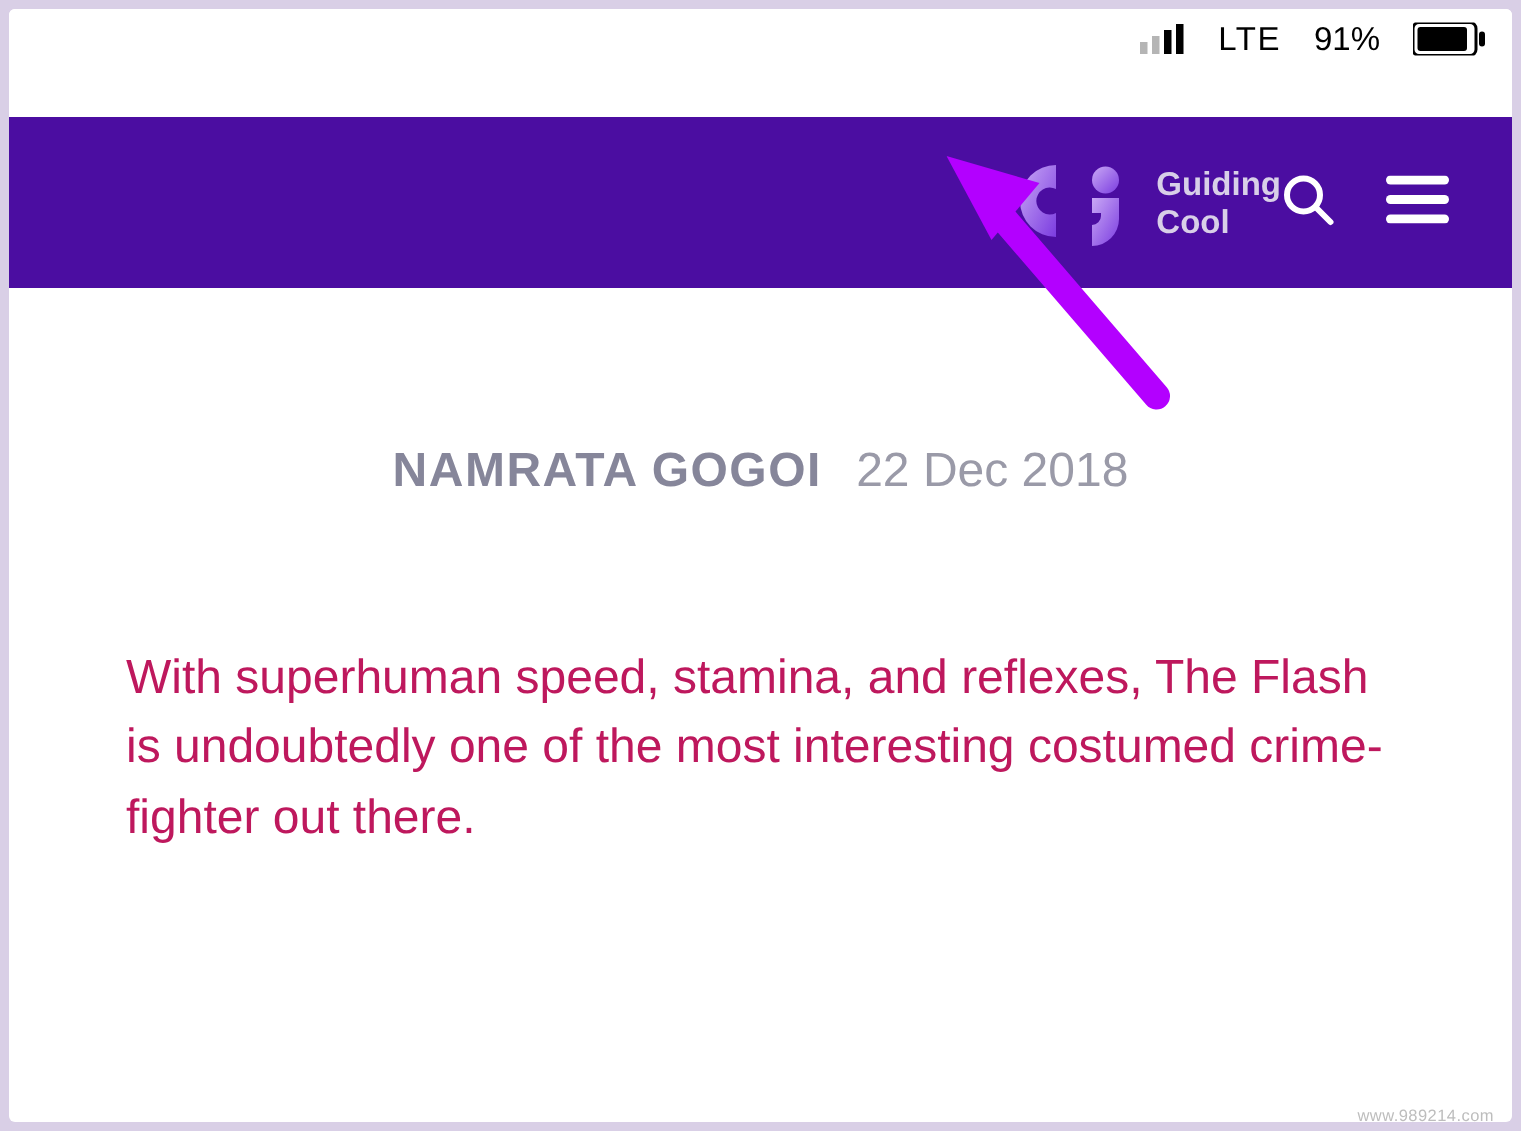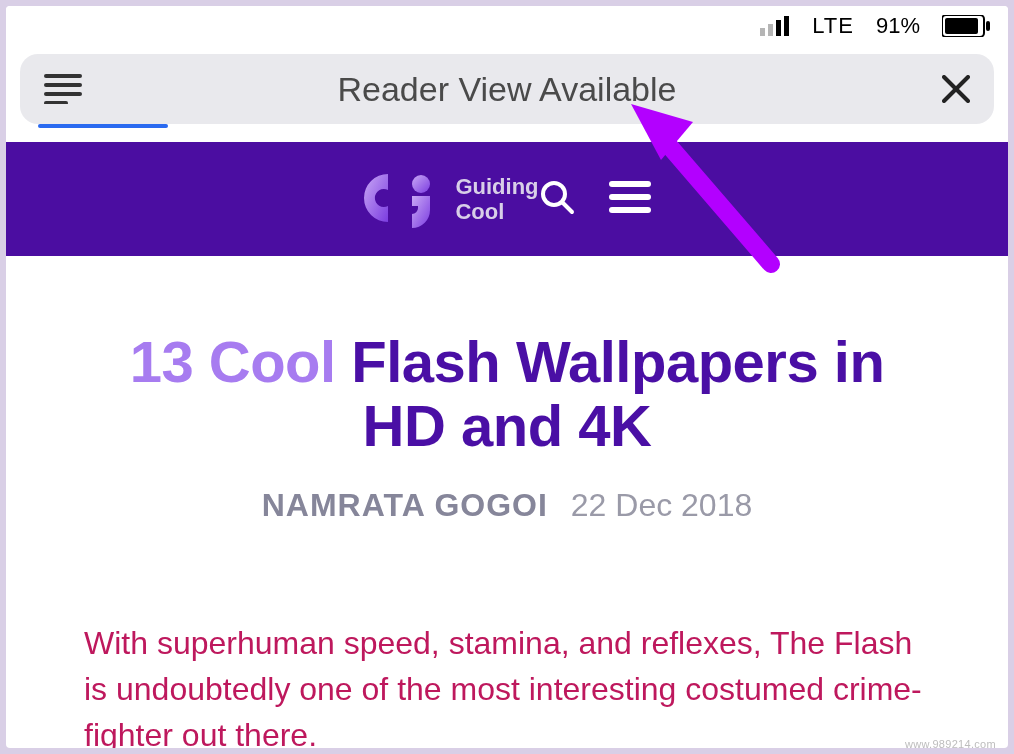--- a/index.html
+++ b/index.html
@@ -92,23 +92,23 @@
       background: #2a6af0;
       border-radius: 2px;
     }
 
     
     .site-header {
       background: #4b0da1;
       height: 114px;
       display: flex;
       align-items: center;
-      justify-content: center;
+      justify-content: flex-end;
       padding: 0 42px;
-      margin-top: 14px;
+      margin-top: 32px;
     }
     .brand {
       display: flex;
       align-items: center;
       gap: 18px;
     }
     .brand-logo {
       width: 74px;
       height: 58px;
       position: relative;
@@ -194,42 +194,20 @@
     <span class="battery-label">91%</span>
     <span class="battery-icon">
       <svg width="48" height="22" viewBox="0 0 48 22">
         <rect x="0" y="0" width="42" height="22" rx="4" fill="none" stroke="#000" stroke-width="2"></rect>
         <rect x="3" y="3" width="33" height="16" rx="2" fill="#000"></rect>
         <rect x="44" y="6" width="4" height="10" rx="2" fill="#000"></rect>
       </svg>
     </span>
   </div>
 
-  <div class="address-row">
-    <div class="address-bar">
-      <span class="reader-icon">
-        <svg width="38" height="30" viewBox="0 0 38 30">
-          <rect x="0" y="0" width="38" height="4" rx="2" fill="#333"></rect>
-          <rect x="0" y="9" width="38" height="4" rx="2" fill="#333"></rect>
-          <rect x="0" y="18" width="38" height="4" rx="2" fill="#333"></rect>
-          <rect x="0" y="27" width="24" height="4" rx="2" fill="#333"></rect>
-        </svg>
-      </span>
-      <span class="reader-text">Reader View Available</span>
-      <span class="close-icon">
-        <svg width="28" height="28" viewBox="0 0 28 28">
-          <line x1="2" y1="2" x2="26" y2="26" stroke="#222" stroke-width="4" stroke-linecap="round"></line>
-          <line x1="26" y1="2" x2="2" y2="26" stroke="#222" stroke-width="4" stroke-linecap="round"></line>
-        </svg>
-      </span>
-    </div>
-    <div class="progress-track">
-      <div class="progress-fill"></div>
-    </div>
-  </div>
 
   <div class="site-header">
     <div class="brand">
       <div class="brand-logo">
         <svg width="74" height="58" viewBox="0 0 74 58">
           <defs>
             <linearGradient id="lg" x1="0" y1="0" x2="1" y2="1">
               <stop offset="0%" stop-color="#c9a8f5"></stop>
               <stop offset="100%" stop-color="#7b3ce0"></stop>
             </linearGradient>
@@ -255,26 +233,20 @@
         <svg width="42" height="32" viewBox="0 0 42 32">
           <rect x="0" y="0" width="42" height="6" rx="3" fill="#fff"></rect>
           <rect x="0" y="13" width="42" height="6" rx="3" fill="#fff"></rect>
           <rect x="0" y="26" width="42" height="6" rx="3" fill="#fff"></rect>
         </svg>
       </span>
     </div>
   </div>
 
   <div class="article">
-    <h1>
-      <div class="title-line1">
-        <span class="title-highlight">13 Cool</span><span> Flash Wallpapers in</span>
-      </div>
-      <div class="title-line2">HD and 4K</div>
-    </h1>
     <div class="meta">
       <span class="author">NAMRATA GOGOI</span>
       <span>22 Dec 2018</span>
     </div>
     <p class="body-text">With superhuman speed, stamina, and reflexes, The Flash is undoubtedly one of the most interesting costumed crime-fighter out there.</p>
   </div>
 
   <div class="arrow-annotation">
     <svg width="170" height="170" viewBox="0 0 170 170">
       <path d="M140 160 L28 30" stroke="#b300ff" stroke-width="18" stroke-linecap="round" fill="none"></path>

